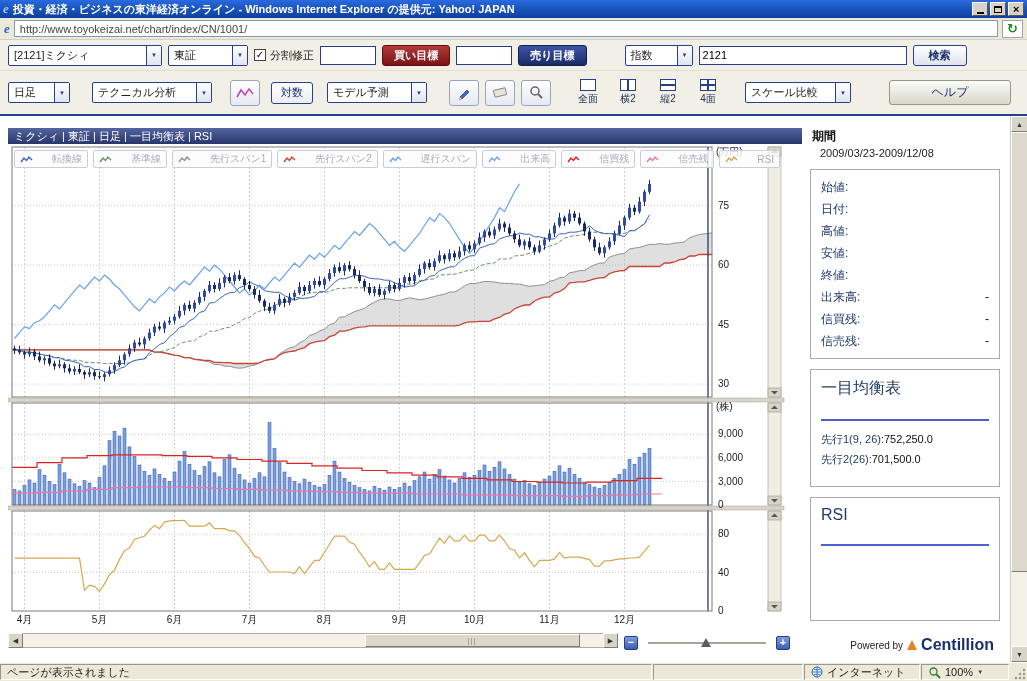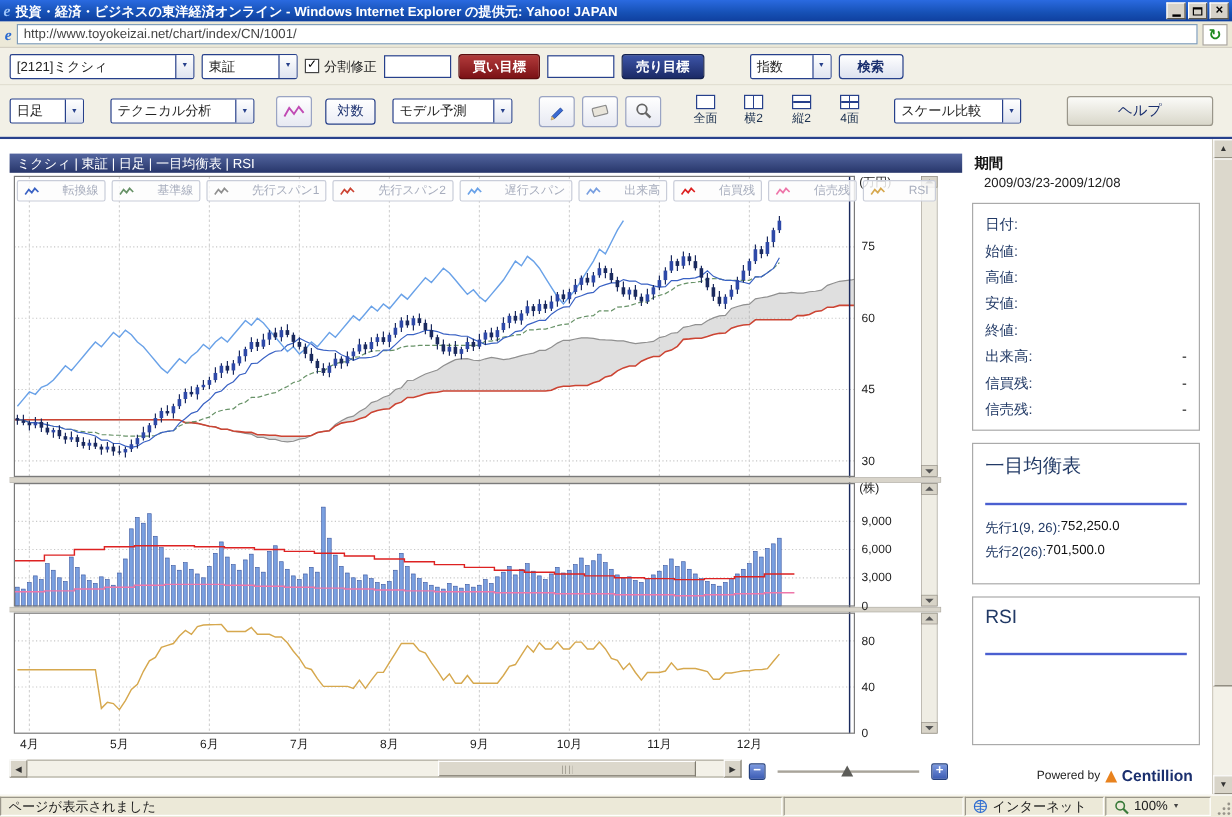--- a/index.html
+++ b/index.html
@@ -71,21 +71,21 @@
 .ip-box{margin:10px 8px 0 8px;border:1px solid #aaa;padding:6px 10px;background:#fff}
 .if-row{display:flex;justify-content:space-between;height:22px;align-items:center}
 .if-label{color:#223a66}
 .if-value{color:#111}
 .ip-sec-title{color:#223a66;font-size:16px;padding:2px 0 20px 0;border-bottom:2px solid #4a5fd0;margin-bottom:8px}
 .ich-row{display:flex;height:20px;align-items:center;font-size:11px}
 .box-ichimoku{height:118px}
 .box-rsi{height:124px}
 .powered{position:absolute;right:14px;bottom:8px;display:flex;align-items:center;gap:4px;font-size:10px;color:#222}
 .brand-icon{width:0;height:0;border-left:5px solid rgba(0,0,0,0);border-right:5px solid rgba(0,0,0,0);border-bottom:10px solid #e8821e}
-.brand{color:#1a2f6e;font-weight:bold;font-size:13px}
+.brand{color:#1a2f6e;font-weight:bold;font-size:16px}
 
 
 .vscroll{position:absolute;left:1010px;top:0;width:17px;height:546px;background:#f3f1e8;border-left:1px solid #d0ccc0}
 .vs-btn{position:absolute;left:0;width:17px;height:16px;background:#d8d4c8;border:1px solid;border-color:#fff #807c70 #807c70 #fff;font-size:7px;display:flex;align-items:center;justify-content:center;color:#333}
 .vs-up{top:0}.vs-down{bottom:0}
 .vs-thumb{position:absolute;left:0;top:16px;width:17px;height:440px;background:#dcd8cc;border:1px solid;border-color:#fff #807c70 #807c70 #fff}
 
 
 .statusbar{position:absolute;left:0;top:662px;width:100%;height:19px;background:#ece9d8;border-top:1px solid #fff;display:flex;align-items:stretch;font-size:11px;color:#222}
 .sb-cell{display:flex;align-items:center;gap:4px;padding:0 6px;border:1px solid;border-color:#9a968a #fff #fff #9a968a;margin:1px 1px 1px 0}
@@ -139,20 +139,21 @@
     </label>
     <input class="tin" style="">
     <button class="btn-red">買い目標</button>
     <input class="tin" style="">
     <button class="btn-navy">売り目標</button>
     <span style="width:26px"></span>
     <div class="dd" style="width:68px">
       <span>指数</span>
         <span class="arr">▼</span>
     </div>
+    <input class="tin" style="width: 208px;" value="2121">
     <button class="btn-search">検索</button>
   </div>
 
   <div class="toolbar t2">
     <div class="dd" style="width:62px">
       <span>日足</span>
         <span class="arr">▼</span>
     </div>
     <div class="dd" style="width:120px;margin-left:16px">
       <span>テクニカル分析</span>
@@ -773,25 +774,25 @@
         </div>
         <div class="zbtn">+</div>
       </div>
     </div>
 
     <div class="info-panel">
       <div class="ip-period-label">期間</div>
       <div class="ip-period-value">2009/03/23-2009/12/08</div>
       <div class="ip-box" id="info-fields">
           <div class="if-row">
+            <span class="if-label">始値:</span>
+            <span class="if-value"></span>
+          </div>
+          <div class="if-row">
             <span class="if-label">日付:</span>
-            <span class="if-value"></span>
-          </div>
-          <div class="if-row">
-            <span class="if-label">始値:</span>
             <span class="if-value"></span>
           </div>
           <div class="if-row">
             <span class="if-label">高値:</span>
             <span class="if-value"></span>
           </div>
           <div class="if-row">
             <span class="if-label">安値:</span>
             <span class="if-value"></span>
           </div>

